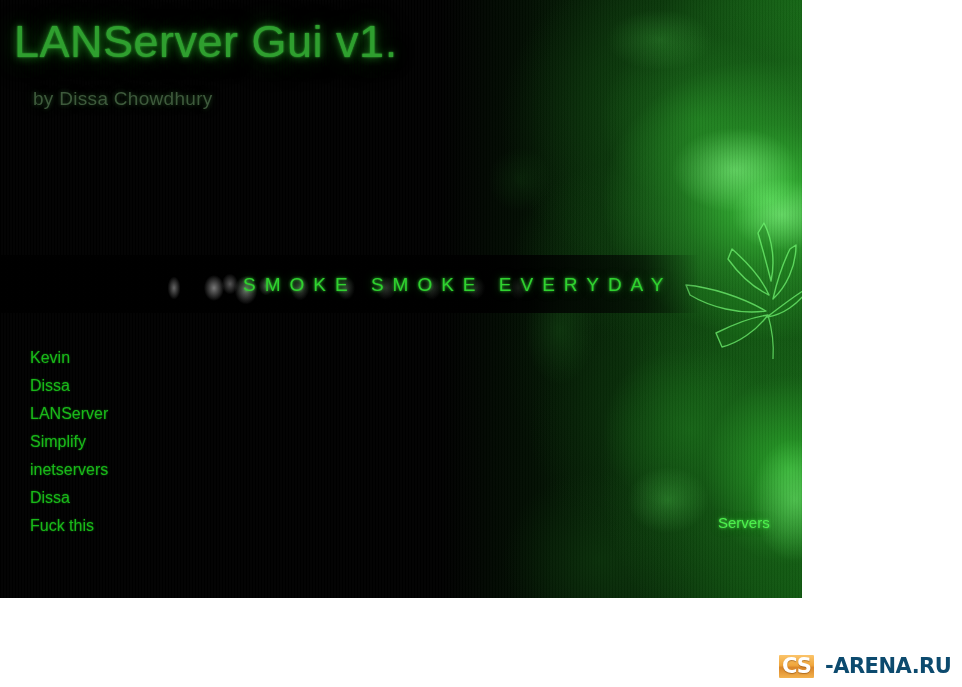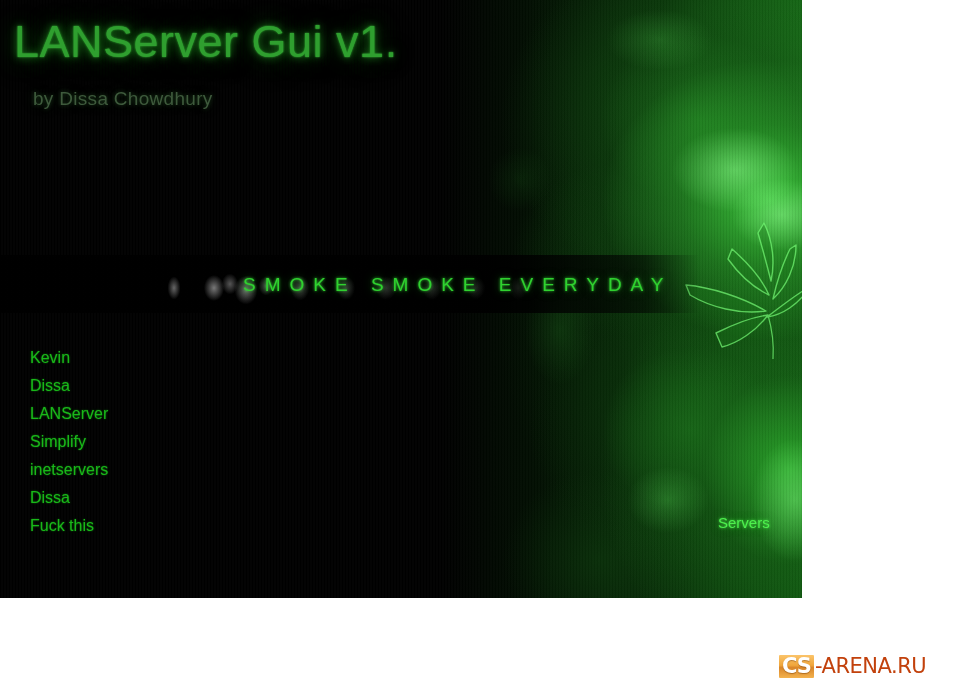--- a/index.html
+++ b/index.html
@@ -200,26 +200,26 @@
     font-weight: 700;
     letter-spacing: -1px;
     padding: 1px 3px 2px 3px;
     line-height: 20px;
     border-radius: 1px;
     text-shadow: 0 1px 1px rgba(120,60,0,0.5);
     font-family: "DejaVu Sans", sans-serif;
   }
   #watermark-rest {
     display: inline-block;
-    color: #c2410c;
+    color: #0c4a6e;
     font-size: 21px;
-    font-weight: 400;
+    font-weight: 700;
     letter-spacing: -0.5px;
     line-height: 20px;
-    margin-left: 1px;
+    margin-left: 11px;
     font-family: "DejaVu Sans", sans-serif;
   }
 </style>
 </head>
 <body>
 
 <div id="game-screen">
 
   <div class="smoke-layer" id="smoke-base"></div>
   <div class="smoke-layer" id="smoke-wisps"></div>

